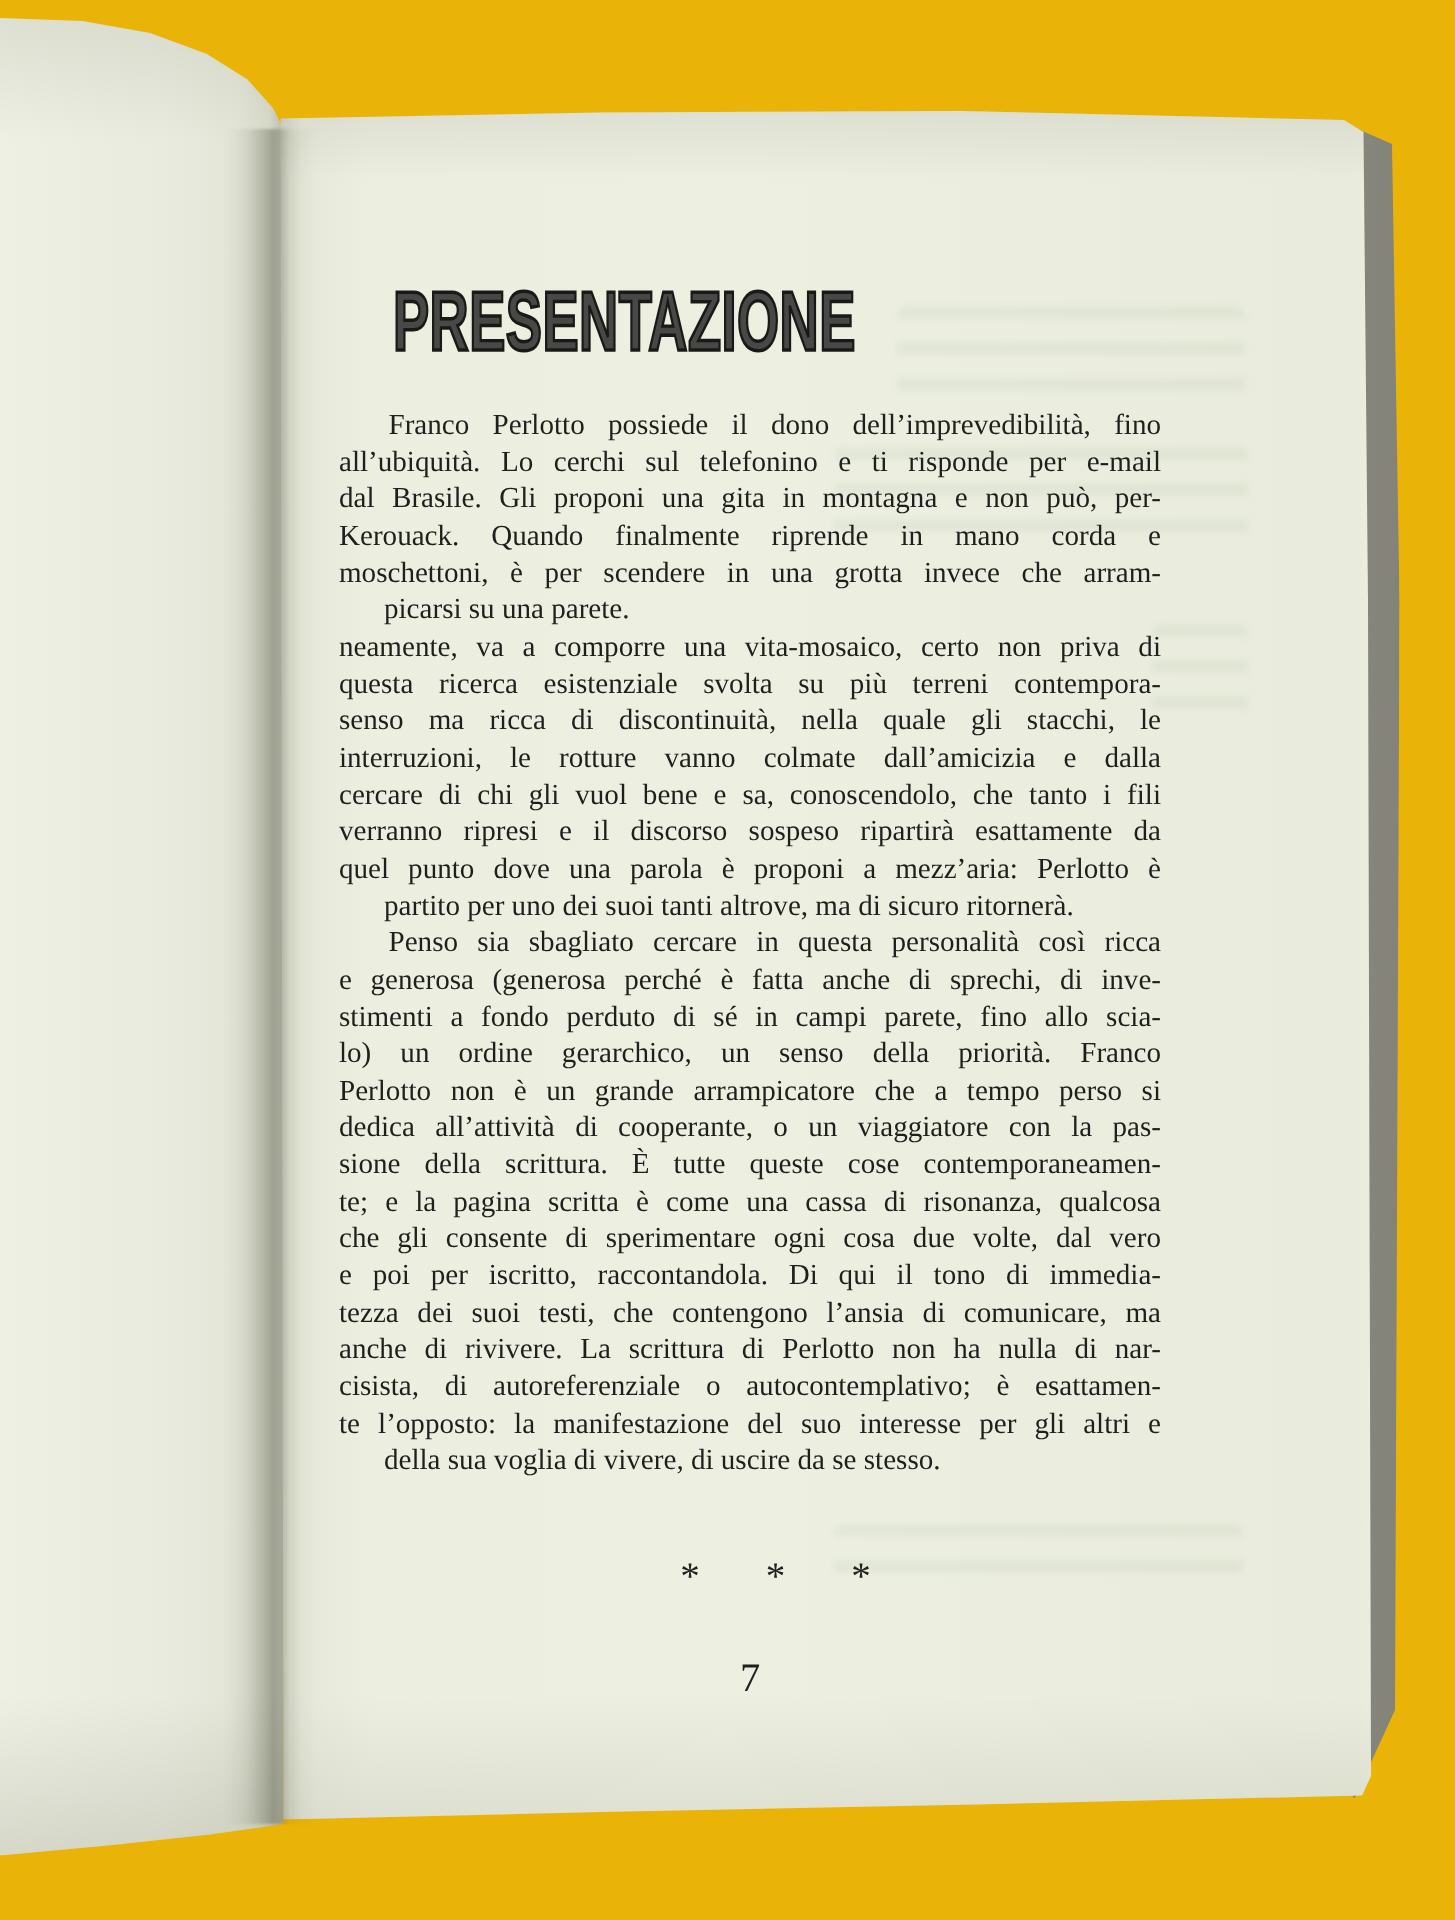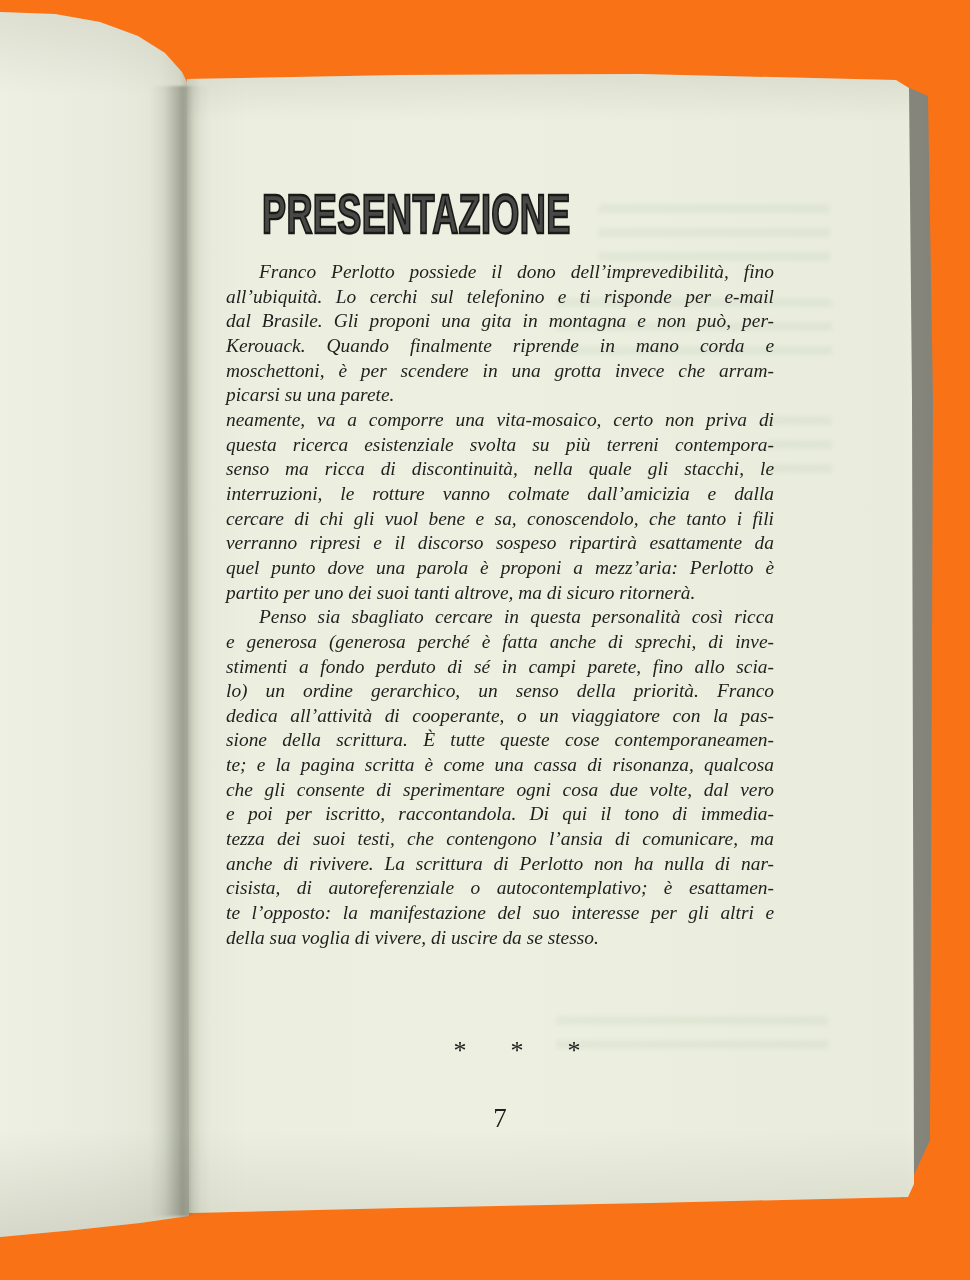--- a/index.html
+++ b/index.html
@@ -1,18 +1,18 @@
 <!DOCTYPE html>
 <html><head>
 <meta charset="utf-8">
 <style>
   html,body{margin:0;padding:0;background:#000;}
   .scene{
     position:relative;width:970px;height:1280px;overflow:hidden;
-    background:#f97316;
+    background:#eab308;
     font-family:"Liberation Serif", serif;
   }
   
   .left-page{
     position:absolute;left:0;top:0;width:189px;height:1280px;
     clip-path:polygon(0 12px,55px 14px,100px 22px,138px 36px,165px 53px,182px 72px,189px 86px,
                       189px 1216px,140px 1223px,75px 1230px,0 1237px);
     background:
       linear-gradient(to bottom, rgba(80,80,60,0.10) 0 14px, rgba(0,0,0,0) 95px,
                       rgba(0,0,0,0) 1130px, rgba(70,70,52,0.14) 1235px),
@@ -57,26 +57,26 @@
     position:absolute;left:262px;top:191px;
     font-family:"Liberation Sans", sans-serif;font-weight:bold;
     font-size:56px;line-height:46px;letter-spacing:0.5px;
     color:#484846;
     -webkit-text-stroke:2.3px #191917;
     transform:scale(0.645,1);transform-origin:left top;
     white-space:nowrap;
   }
   
   .body-text{
-    position:absolute;left:226px;top:260px;width:548px;
-    font-size:19.4px;line-height:24.65px;color:#1f1f1d;font-style:italic;
+    position:absolute;left:226px;top:272px;width:548px;
+    font-size:19.4px;line-height:24.65px;color:#1f1f1d;
   }
   .bline{white-space:nowrap;text-align:justify;text-align-last:justify;}
   .bline.indent{text-indent:33px;}
-  .bline.last{text-align-last:left;}
+  .bline.last{text-align-last:left;margin-left:30px;}
   
   .separator-row{
     position:absolute;left:243px;top:1038px;width:548px;
     display:flex;justify-content:center;gap:44px;
     font-size:26px;color:#20201e;line-height:26px;
   }
   .separator-row span{display:block;}
   .page-number{
     position:absolute;left:226px;top:1103px;width:548px;
     text-align:center;font-size:27px;color:#20201e;
@@ -119,20 +119,21 @@
         <div class="bline">cercare di chi gli vuol bene e sa, conoscendolo, che tanto i fili</div>
         <div class="bline">verranno ripresi e il discorso sospeso ripartirà esattamente da</div>
         <div class="bline">quel punto dove una parola è proponi a mezz’aria: Perlotto è</div>
         <div class="bline last">partito per uno dei suoi tanti altrove, ma di sicuro ritornerà.</div>
       </div>
       <div>
         <div class="bline indent">Penso sia sbagliato cercare in questa personalità così ricca</div>
         <div class="bline">e generosa (generosa perché è fatta anche di sprechi, di inve-</div>
         <div class="bline">stimenti a fondo perduto di sé in campi parete, fino allo scia-</div>
         <div class="bline">lo) un ordine gerarchico, un senso della priorità. Franco</div>
+        <div class="bline">Perlotto non è un grande arrampicatore che a tempo perso si</div>
         <div class="bline">dedica all’attività di cooperante, o un viaggiatore con la pas-</div>
         <div class="bline">sione della scrittura. È tutte queste cose contemporaneamen-</div>
         <div class="bline">te; e la pagina scritta è come una cassa di risonanza, qualcosa</div>
         <div class="bline">che gli consente di sperimentare ogni cosa due volte, dal vero</div>
         <div class="bline">e poi per iscritto, raccontandola. Di qui il tono di immedia-</div>
         <div class="bline">tezza dei suoi testi, che contengono l’ansia di comunicare, ma</div>
         <div class="bline">anche di rivivere. La scrittura di Perlotto non ha nulla di nar-</div>
         <div class="bline">cisista, di autoreferenziale o autocontemplativo; è esattamen-</div>
         <div class="bline">te l’opposto: la manifestazione del suo interesse per gli altri e</div>
         <div class="bline last">della sua voglia di vivere, di uscire da se stesso.</div>

